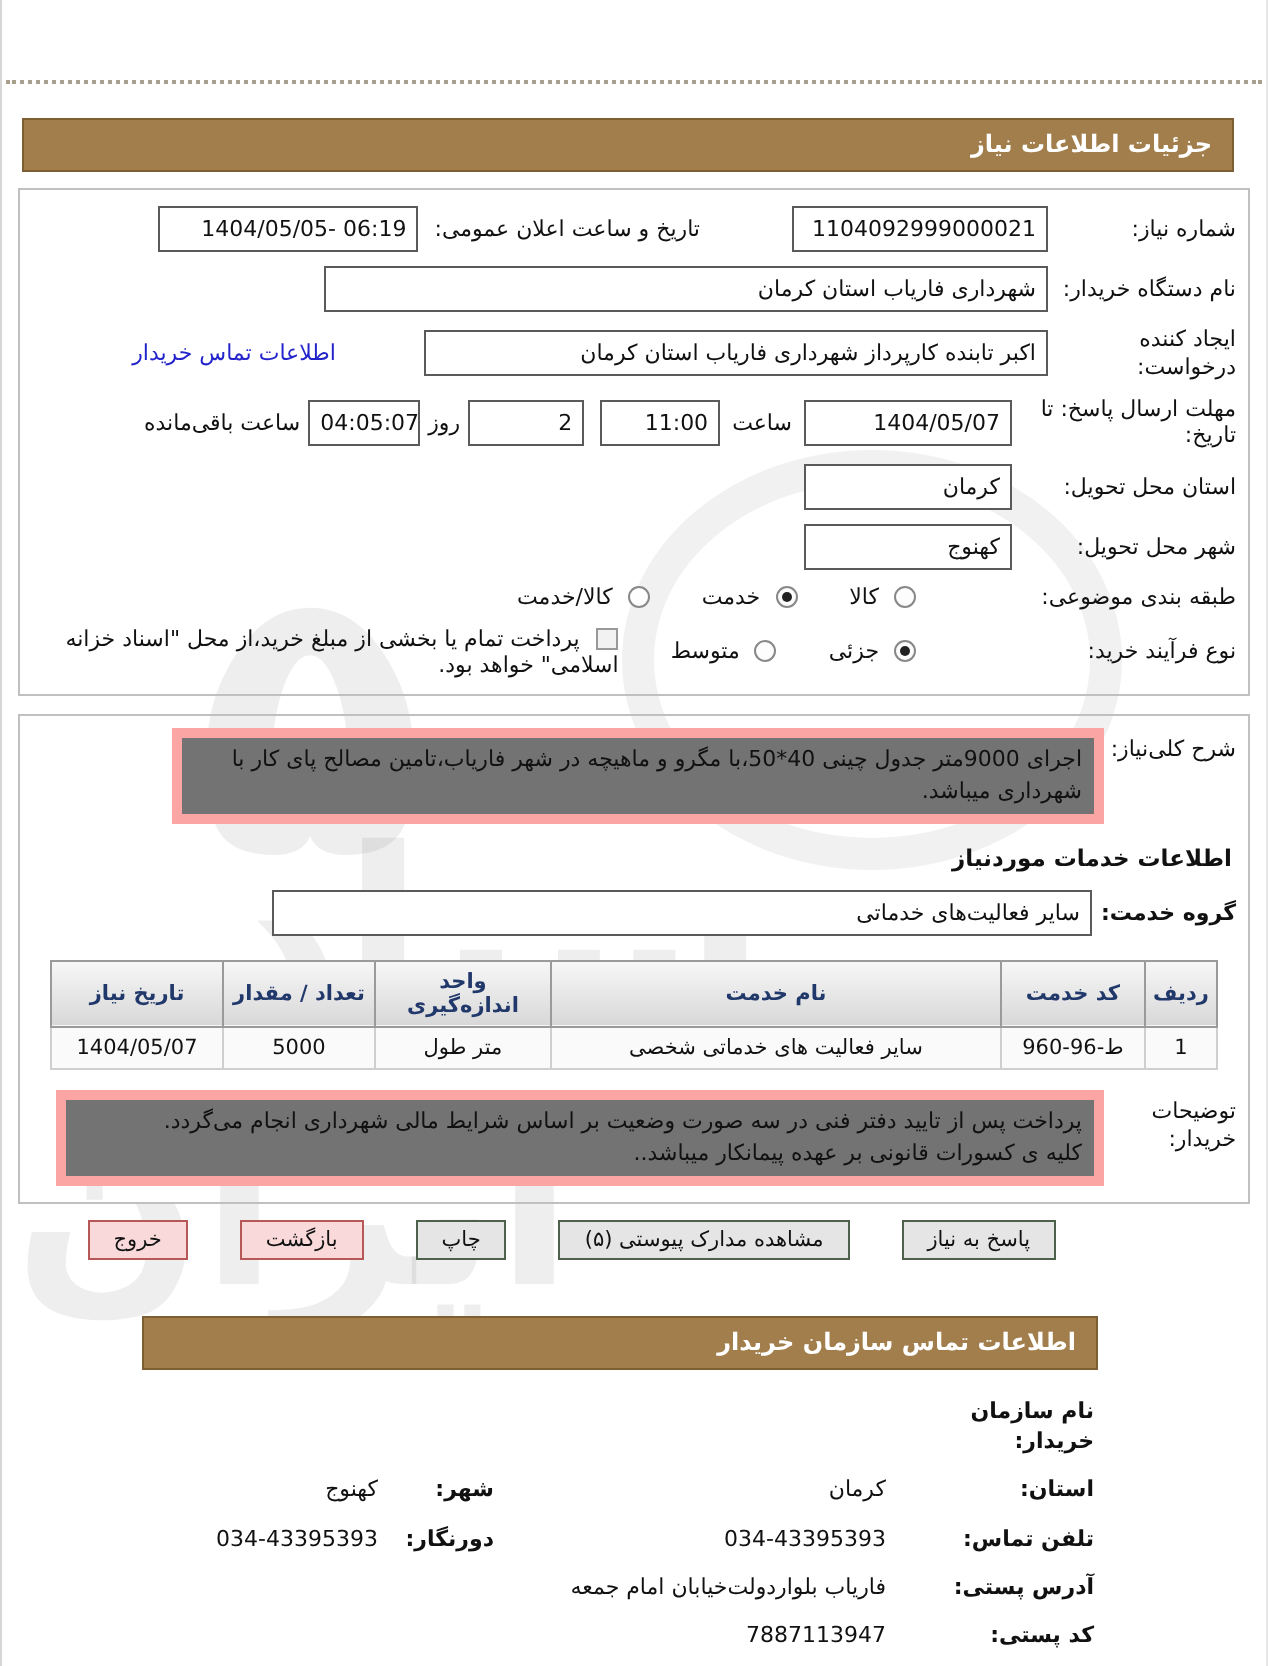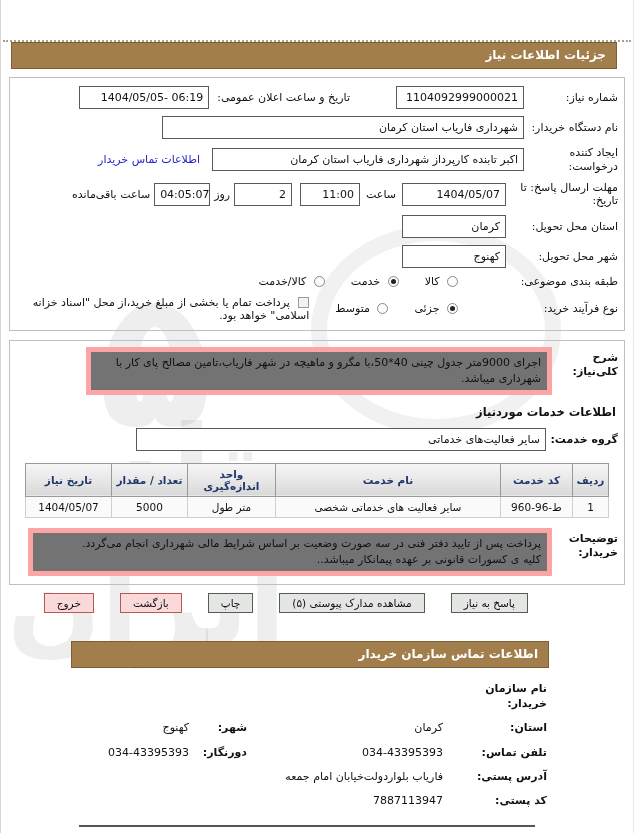--- a/index.html
+++ b/index.html
@@ -17,21 +17,21 @@
   .wm1 { right: 420px; top: 250px; font-size: 190px; }
   .wm2 { right: 250px; top: 400px; font-size: 120px; }
   .wm3 { left: 6px; top: 540px; font-size: 110px; }
   .content { position: relative; z-index: 1; }
 
   .top-space { height: 40px; }
   .dotted { border-top: 2px dotted #a89f8d; margin: 0 2px; }
 
   .bar { background: #a17e4b; border: 1px solid #7d5f33; color: #fff; font-weight: bold;
     font-size: 12px; padding: 5px 10px 6px; }
-  .bar1 { margin: 0 16px 0 10px; }
+  .bar1 { margin: 17px 16px 0 10px; }
   .bar2 { margin: 28px 84px 0 70px; }
 
   .boxed { border: 1px solid #c0c0c0; background: transparent; }
   .box1 { margin: 8px 8px 0 8px; padding: 8px 6px 6px; }
   .box2 { margin: 9px 8px 0 8px; padding: 6px 6px 8px; }
 
   .frow { display: flex; align-items: center; margin-bottom: 7px; }
   .flabel { width: 94px; flex: 0 0 auto; padding-left: 4px; line-height: 1.25; }
   .ibox { border: 1px solid #5a5a5a; background: #fff; height: 23px; line-height: 21px;
     padding: 0 5px; overflow: hidden; white-space: nowrap; }
@@ -40,21 +40,21 @@
 
   .radio { display: inline-block; width: 11px; height: 11px; border: 1px solid #888;
     border-radius: 50%; background: #fdfdfd; position: relative; vertical-align: -2px; margin-left: 4px; }
   .radio.sel::after { content: ""; position: absolute; left: 2px; top: 2px; width: 5px; height: 5px;
     border-radius: 50%; background: #222; }
   .chk { display: inline-block; width: 11px; height: 11px; border: 1px solid #999;
     background: #f2f2f2; vertical-align: -2px; margin-left: 5px; }
   .opt { margin-left: 26px; white-space: nowrap; }
 
   .desc-row { display: flex; margin-bottom: 8px; }
-  .desc-label { width: 66px; flex: 0 0 auto; font-weight: bold; padding-left: 3px; padding-top: 4px; line-height: 1.3; }
+  .desc-label { width: 66px; flex: 0 0 auto; font-weight: normal; padding-left: 3px; padding-top: 4px; line-height: 1.3; }
   .tarea { border: 5px solid #fca5a5; background: #737373; flex: 1 1 auto; min-height: 36px;
     padding: 3px 6px; line-height: 1.45; white-space: pre-line; margin-left: 12px; }
   .subhead { font-weight: bold; font-size: 11.5px; margin: 10px 2px 9px; }
   .sg-row { display: flex; align-items: center; margin-bottom: 12px; }
   .sg-label { width: 72px; font-weight: bold; flex: 0 0 auto; }
   .sg-box { flex: 1 1 auto; margin-left: 120px; }
 
   table.svc { border-collapse: collapse; width: 97%; margin: 0 auto 10px; font-size: 10.5px; }
   table.svc th { background: linear-gradient(#f7f7f7, #d8d8d8); color: #21386b; font-weight: bold;
     border: 1px solid #9a9a9a; padding: 4px 3px; }
@@ -99,21 +99,21 @@
         <div class="ibox ltr" style="width:130px;padding-left:16px;">1404/05/05- 06:19</div>
       </div>
 
       <div class="frow">
         <div class="flabel">نام دستگاه خریدار:</div>
         <div class="ibox" style="width:362px;">شهرداری فاریاب استان کرمان</div>
       </div>
 
       <div class="frow">
         <div class="flabel">ایجاد کننده درخواست:</div>
-        <div class="ibox" style="width:312px;">اکبر تابنده کارپرداز شهرداری فاریاب استان کرمان</div>
+        <div class="ibox" style="width:312px;margin-left:32px;">اکبر تابنده کارپرداز شهرداری فاریاب استان کرمان</div>
         <span class="link">اطلاعات تماس خریدار</span>
       </div>
 
       <div class="frow">
         <div class="flabel" style="width:112px;">مهلت ارسال پاسخ: تا تاریخ:</div>
         <div class="ibox ltr" style="width:104px;">1404/05/07</div>
         <div style="padding:0 6px;">ساعت</div>
         <div class="ibox ltr" style="width:60px;">11:00</div>
         <div class="ibox ltr" style="width:58px;margin-right:8px;">2</div>
         <div style="padding:0 4px;text-align:right;">روز</div>

